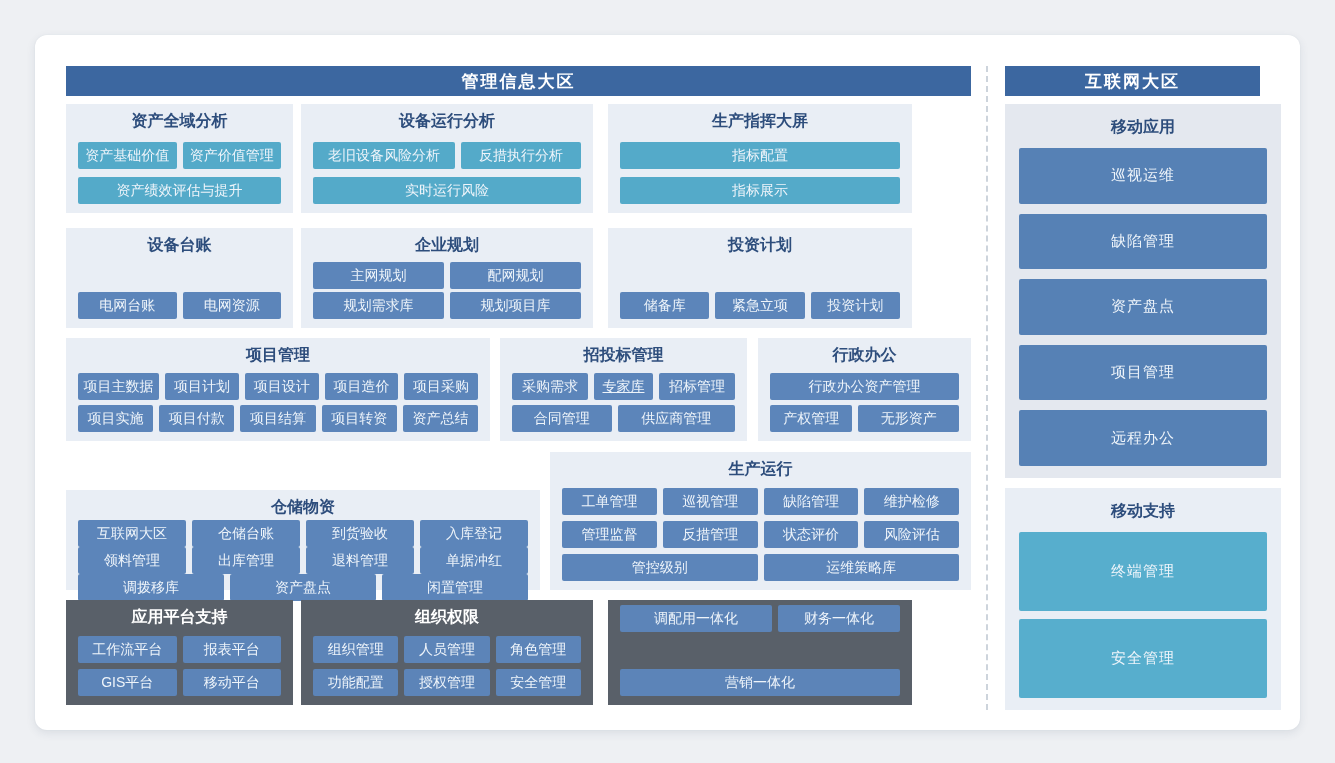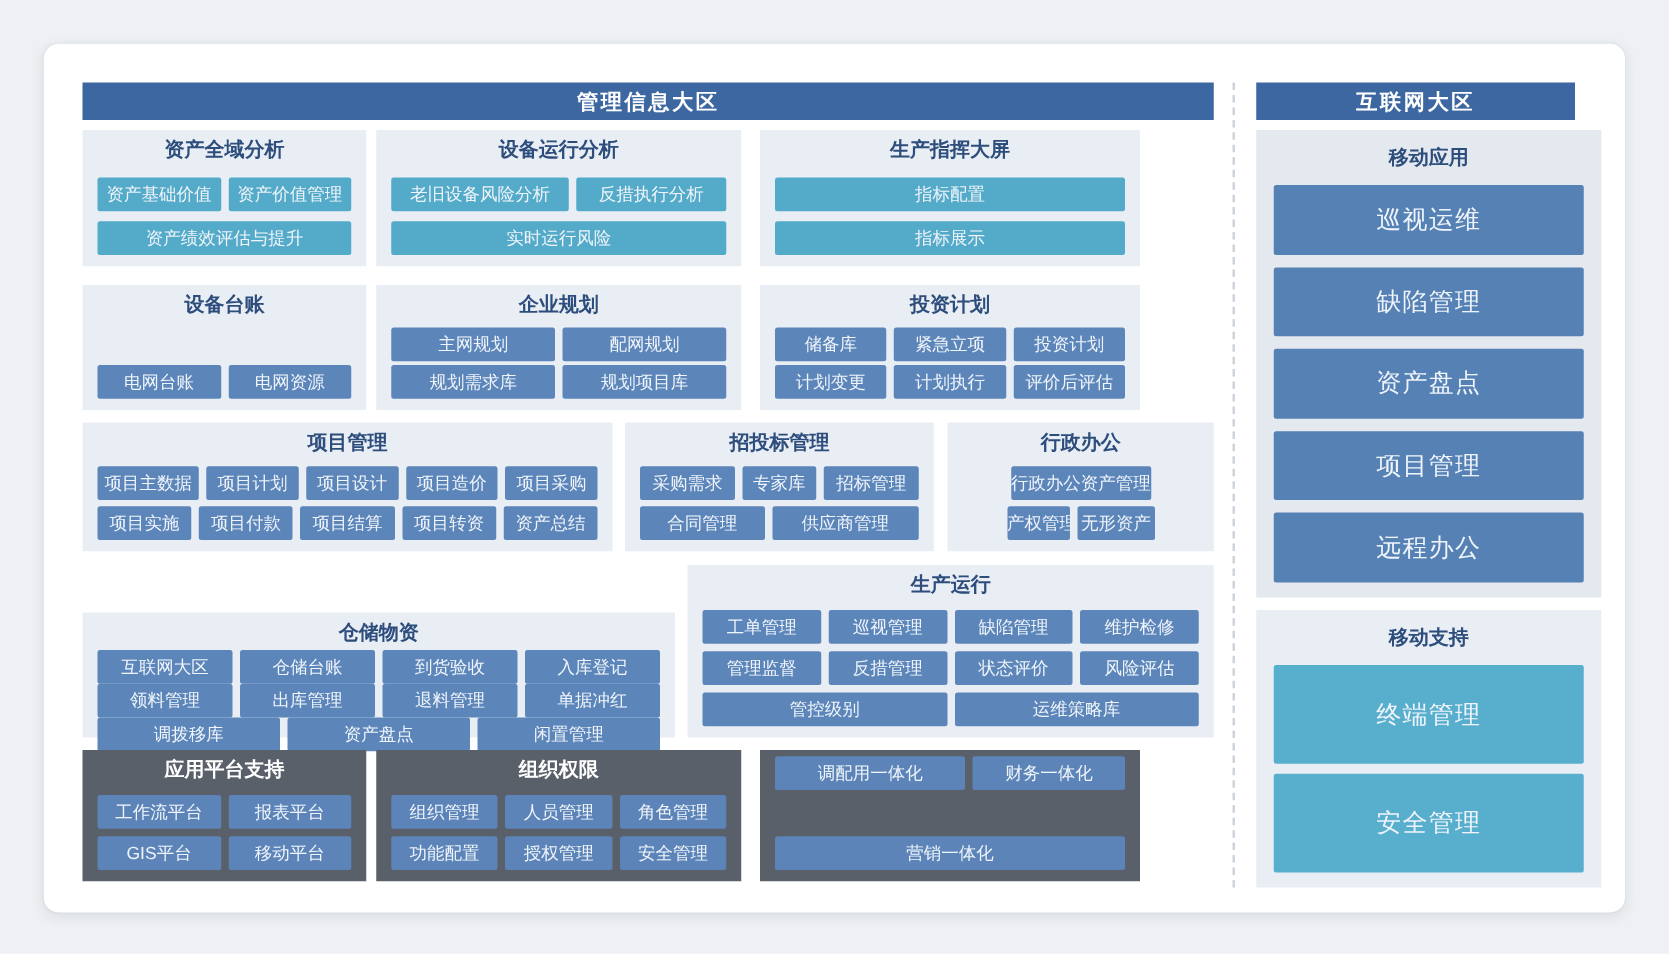--- a/index.html
+++ b/index.html
@@ -52,33 +52,33 @@
     text-align:center;font-size:14px;color:#eef4fa;
     background:#5c85ba;white-space:nowrap;overflow:hidden;
   }
   .group.teal .btn{background:#54aac9;}
   .group.dark .btn{background:#5c84b8;}
   
   .w286{width:227px;} .w292{width:292px;} .w304{width:304px;}
   .w424{width:424px;} .w247{width:247px;justify-content:space-between;} .w213{width:213px;}
   .w474{width:474px;margin-top:38px;} .w421{width:421px;}
   .gap8{margin-left:8px;justify-content:space-between;} .gap15{margin-left:15px;}
-  .gap10{margin-left:10px;} .gap11{margin-left:11px;align-items:center;}
-  .f085{flex:0.85;} .f11{flex:1.1;} .f118{flex:1.18;} .f125{flex:1.25;} .f09{flex:0.9;}
+  .gap10{margin-left:10px;} .gap11{margin-left:11px;}
+  .f085{flex:0.85;text-decoration:underline;} .f11{flex:1.1;} .f118{flex:1.18;} .f125{flex:1.25;} .f09{flex:0.9;}
   
   .rgroup{
     box-sizing:border-box;margin-top:8px;width:276px;
     background:#e4e8ef;padding:8px 14px 12px 14px;
     display:flex;flex-direction:column;
   }
   .rgroup .g-title{margin:4px 0 8px 0;}
   .rgroup.support{background:#e9eef5;margin-top:10px;}
   .rgroup .rbtn{
     border-radius:2px;background:#5681b5;color:#eef4fa;
-    font-size:20px;display:flex;align-items:center;justify-content:center;
+    font-size:15px;display:flex;align-items:center;justify-content:center;
     letter-spacing:1px;
   }
   .rgroup.apps{height:374px;}
   .rgroup.apps .rbtn{height:58px;margin-top:10px;}
   .rgroup.apps .rbtn:first-of-type{margin-top:2px;}
   .rgroup.support{height:222px;}
   .rgroup.support .rbtn{height:80px;margin-top:8px;background:#57aecd;}
   .rgroup.support .rbtn:first-of-type{margin-top:2px;}
 </style>
 </head>
@@ -142,25 +142,20 @@
           <div class="btn">规划项目库</div>
         </div>
       </section>
       <section class="group w304 gap15">
         <h3 class="g-title">投资计划</h3>
         <div class="b-row">
           <div class="btn">储备库</div>
           <div class="btn">紧急立项</div>
           <div class="btn">投资计划</div>
         </div>
-        <div class="b-row">
-          <div class="btn">计划变更</div>
-          <div class="btn">计划执行</div>
-          <div class="btn">评价后评估</div>
-        </div>
       </section>
     </div>
 
     <div class="grid-row r3">
       <section class="group w424">
         <h3 class="g-title">项目管理</h3>
         <div class="b-row">
           <div class="btn f11">项目主数据</div>
           <div class="btn">项目计划</div>
           <div class="btn">项目设计</div>

